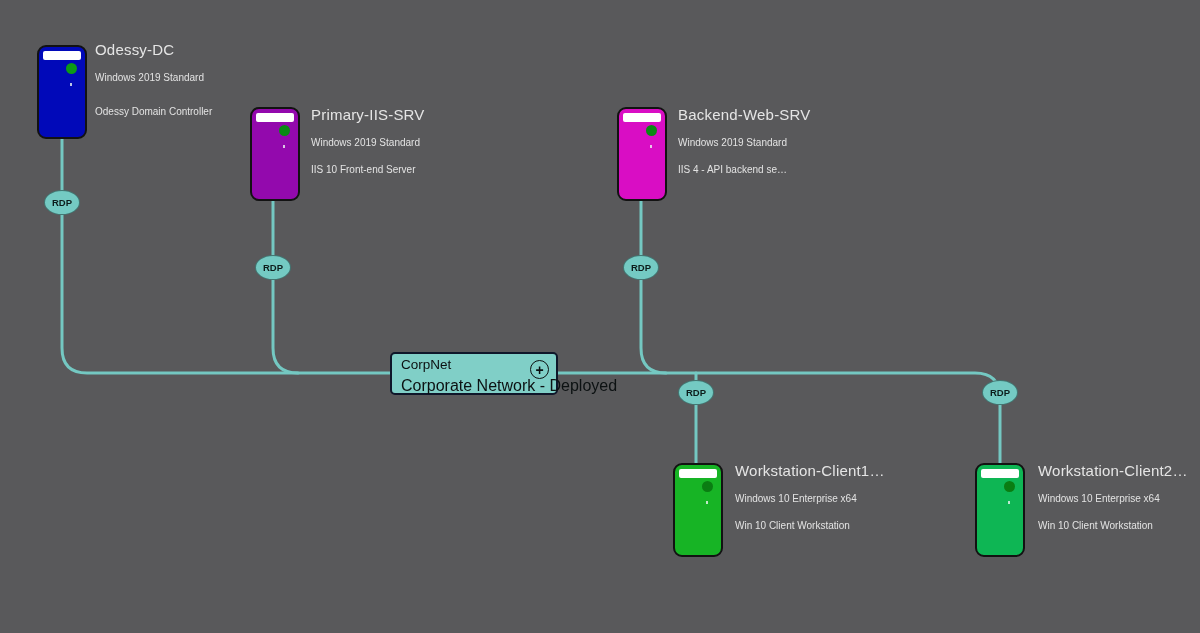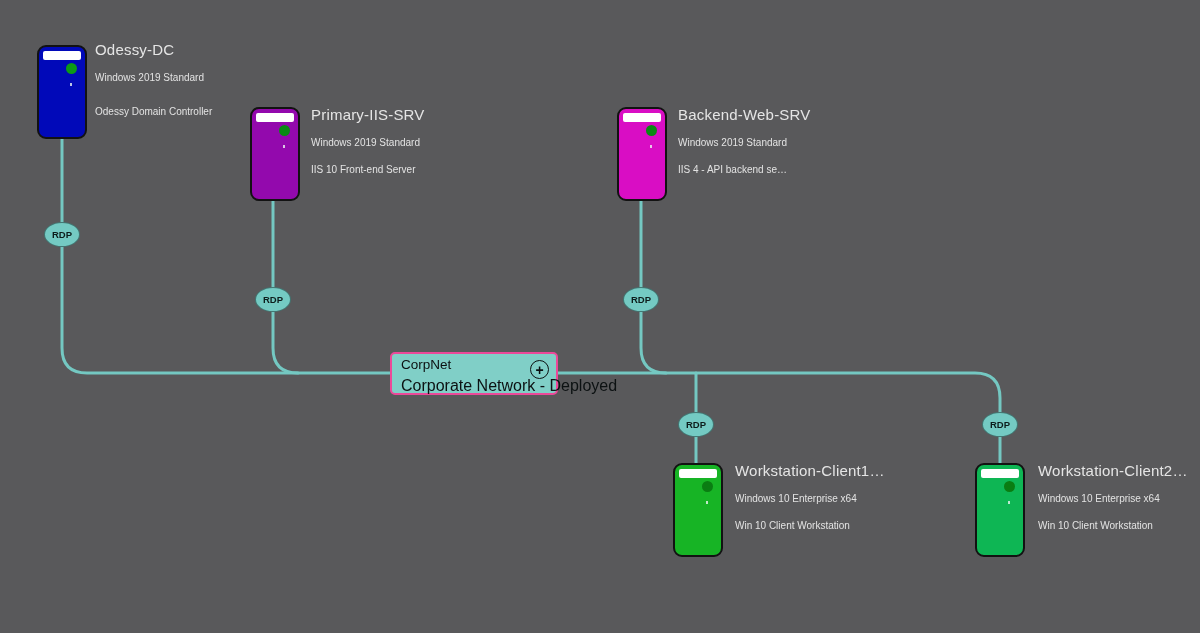--- a/index.html
+++ b/index.html
@@ -32,25 +32,24 @@
   }
   .node-sub{
     position:absolute;font-size:10px;color:#e3e3e3;white-space:nowrap;
   }
   .edge-label{
     position:absolute;width:36px;height:25px;z-index:4;
     border-radius:50%;display:flex;align-items:center;justify-content:center;
     font-size:9.5px;font-weight:bold;color:#0d1d1c;
     border:1px solid rgba(25,50,48,0.55);box-sizing:border-box;
     cursor:pointer;
-    margin-top:32px;
   }
   .net-box{
     position:absolute;left:390px;top:352px;width:168px;height:43px;z-index:3;
-    border:2px solid #ec4899;border-radius:5px;box-sizing:border-box;
+    border:2px solid #0f172a;border-radius:5px;box-sizing:border-box;
     cursor:pointer;
   }
   .net-name{
     position:absolute;left:9px;top:3px;font-size:13.5px;color:#0c1112;
   }
   .net-desc{
     position:absolute;left:9px;top:23px;font-size:16px;color:#0c1112;
     white-space:nowrap;
   }
   .net-add{

